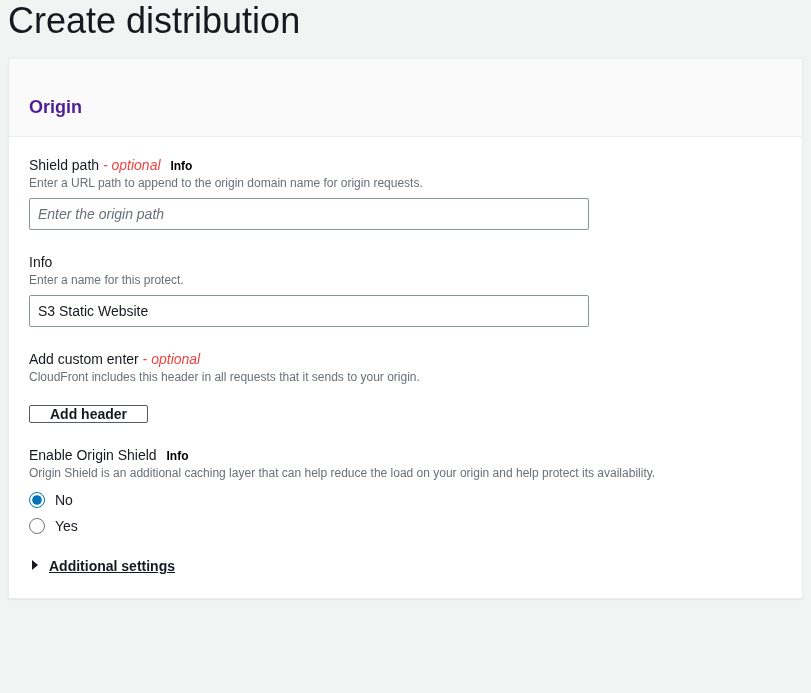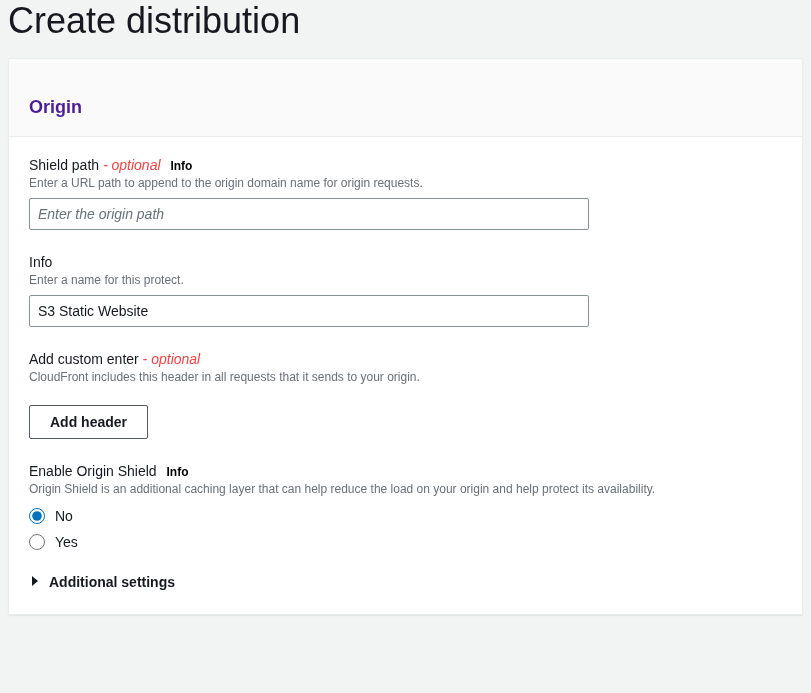--- a/index.html
+++ b/index.html
@@ -107,21 +107,21 @@
     color: #545b64;
     cursor: pointer;
   }
   .btn {
     display: inline-block;
     border: 1px solid #545b64;
     background: #fff;
     color: #16191f;
     font-weight: 700;
     font-size: 14px;
-    padding: 8px 20px;
+    padding: 0 20px;
     border-radius: 2px;
     cursor: pointer;
   }
   .radio-group {
     margin-top: 10px;
   }
   .radio-option {
     display: flex;
     margin-bottom: 10px;
     cursor: pointer;
@@ -131,20 +131,21 @@
     height: 16px;
     margin-right: 10px;
     accent-color: #0073bb;
     cursor: pointer;
   }
   .expander {
     display: flex;
     align-items: flex-end;
     cursor: pointer;
     margin-top: 8px;
+    text-decoration: underline;
   }
   .expander svg {
     width: 12px;
     height: 12px;
     margin-right: 8px;
     color: #16191f;
   }
   .expander-label {
     font-weight: 700;
     font-size: 14px;

